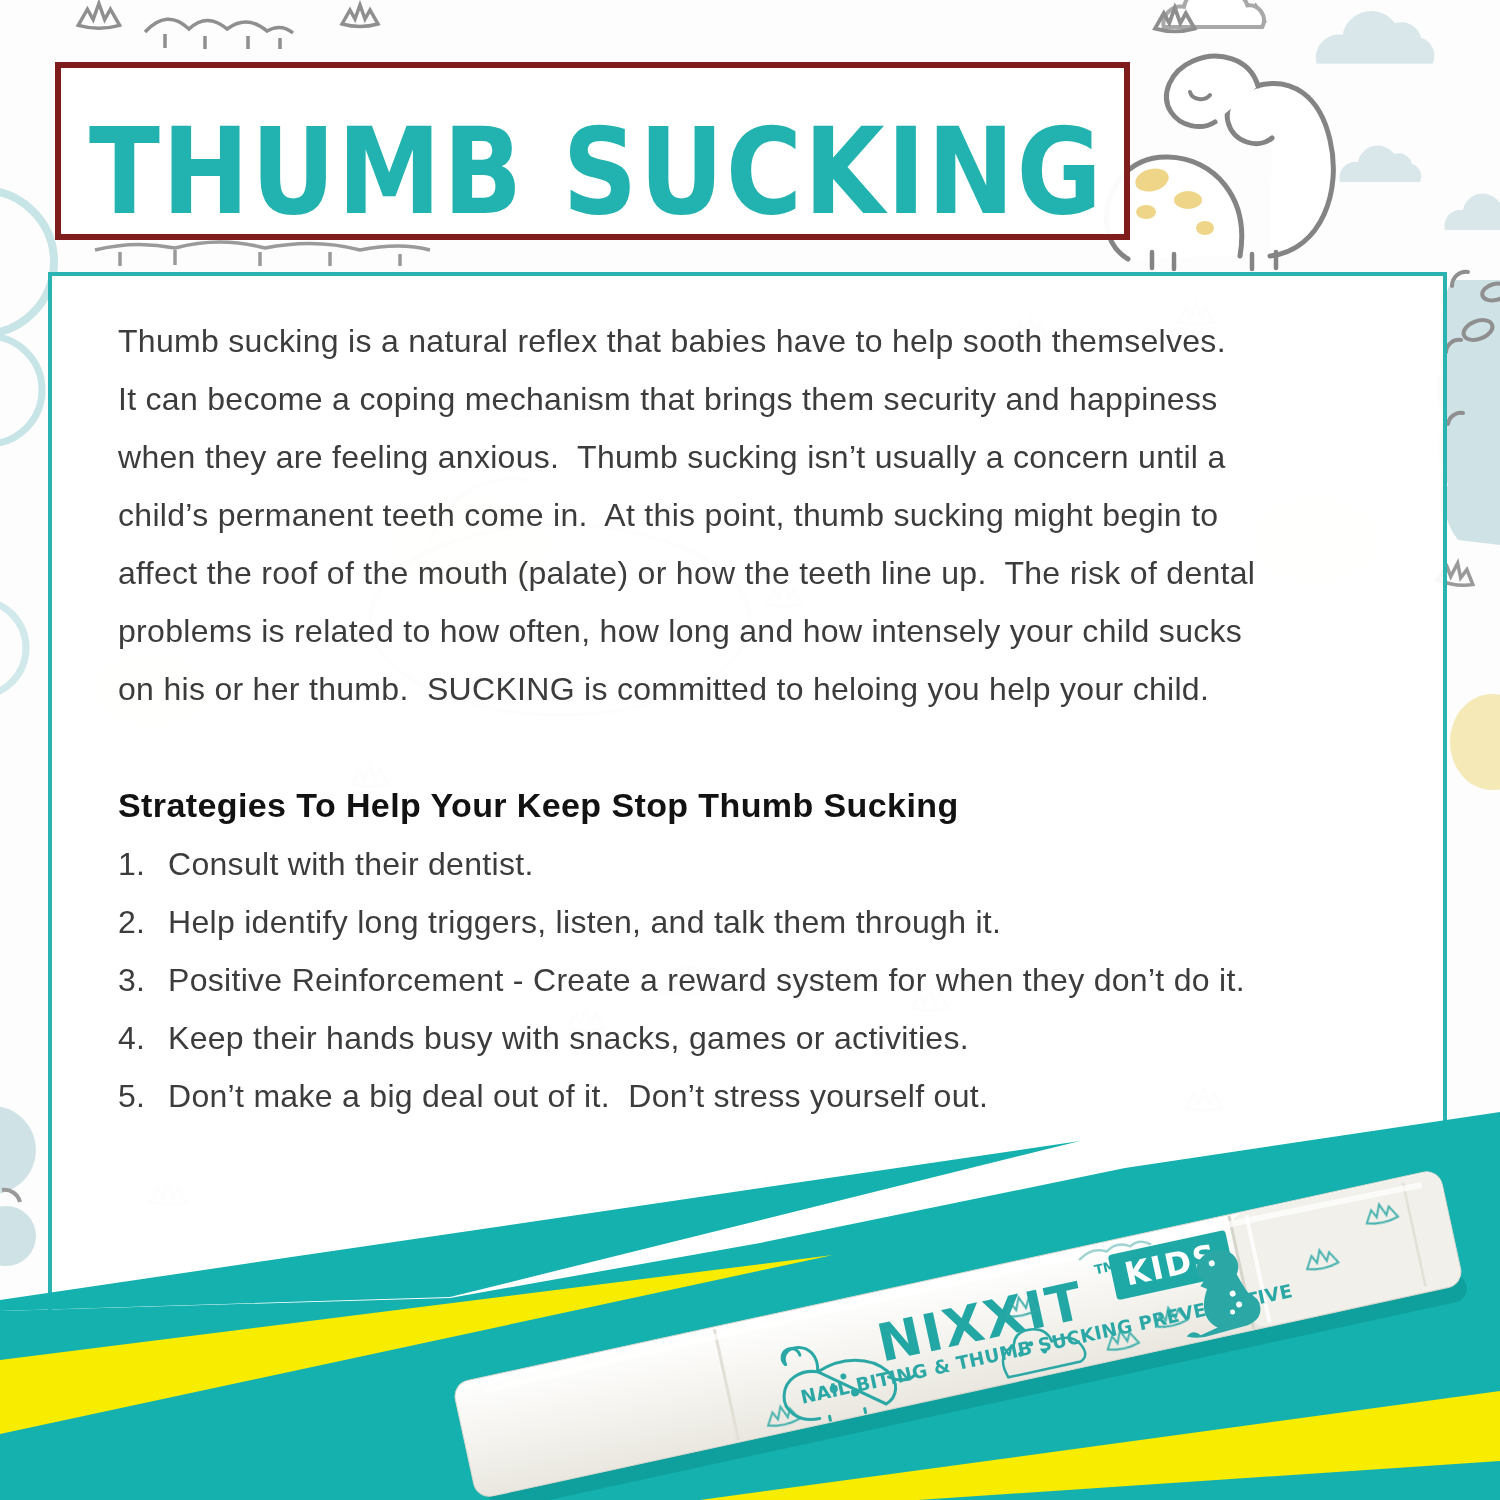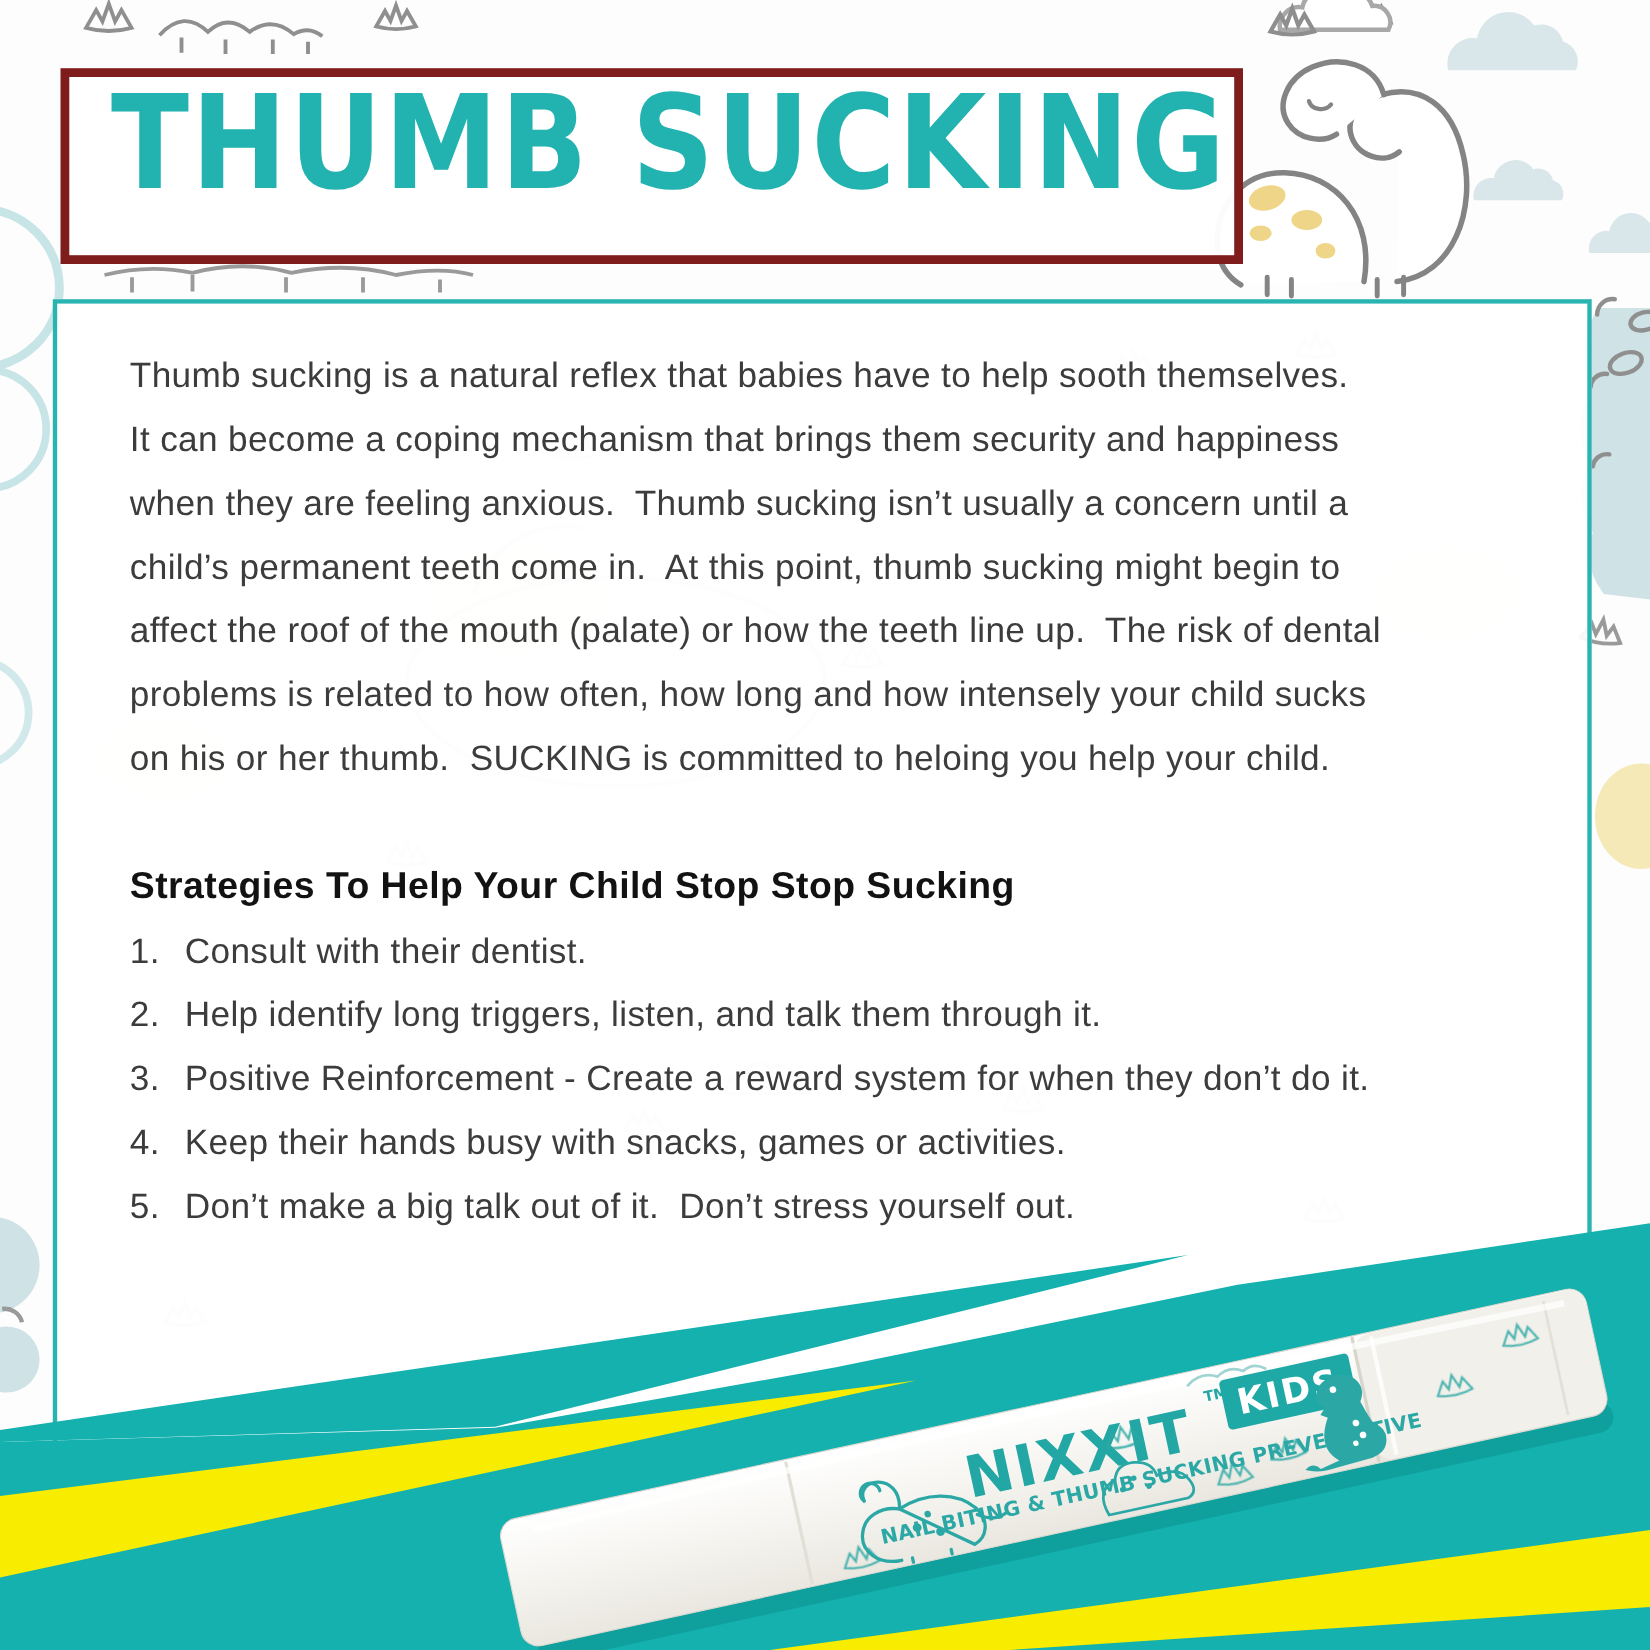--- a/index.html
+++ b/index.html
@@ -6,23 +6,23 @@
   .canvas{
     position:relative;width:1500px;height:1500px;overflow:hidden;
     background:#fdfdfd;font-family:"Liberation Sans",sans-serif;
   }
   svg.layer{position:absolute;left:0;top:0;}
   .bg-layer{z-index:0;}
   .fg-layer{z-index:3;}
 
   .title-box{
     position:absolute;left:55px;top:62px;width:1075px;height:178px;
-    box-sizing:border-box;border:8px solid #7f1d1d;
+    box-sizing:border-box;border:6px solid #7f1d1d;
     background:rgba(255,255,255,.97);
-    display:flex;align-items:flex-start;padding-left:38px;z-index:2;
+    display:flex;align-items:flex-end;padding-left:28px;z-index:2;
   }
   .title-text{
     font-family:"DejaVu Sans",sans-serif;font-weight:800;
     font-size:104px;letter-spacing:2px;color:#22b3b0;
     transform:scaleY(1.14);transform-origin:50% 55%;white-space:nowrap;
   }
 
   .content-box{
     position:absolute;left:48px;top:272px;width:1399px;height:1068px;
     box-sizing:border-box;border:4px solid #2ab4b1;
@@ -144,42 +144,42 @@
     <div>
       <div class="intro-line">Thumb sucking is a natural reflex that babies have to help sooth themselves.</div>
       <div class="intro-line">It can become a coping mechanism that brings them security and happiness</div>
       <div class="intro-line">when they are feeling anxious.  Thumb sucking isn’t usually a concern until a</div>
       <div class="intro-line">child’s permanent teeth come in.  At this point, thumb sucking might begin to</div>
       <div class="intro-line">affect the roof of the mouth (palate) or how the teeth line up.  The risk of dental</div>
       <div class="intro-line">problems is related to how often, how long and how intensely your child sucks</div>
       <div class="intro-line">on his or her thumb.  SUCKING is committed to heloing you help your child.</div>
     </div>
 
-    <div class="strategies-heading">Strategies To Help Your Child Stop Stop Sucking</div>
+    <div class="strategies-heading">Strategies To Help Your Keep Stop Thumb Sucking</div>
 
     <div>
       <div class="strategy-item">
         <span class="strategy-num">1.</span>
         <span class="strategy-text">Consult with their dentist.</span>
       </div>
       <div class="strategy-item">
         <span class="strategy-num">2.</span>
         <span class="strategy-text">Help identify long triggers, listen, and talk them through it.</span>
       </div>
       <div class="strategy-item">
         <span class="strategy-num">3.</span>
         <span class="strategy-text">Positive Reinforcement - Create a reward system for when they don’t do it.</span>
       </div>
       <div class="strategy-item">
         <span class="strategy-num">4.</span>
         <span class="strategy-text">Keep their hands busy with snacks, games or activities.</span>
       </div>
       <div class="strategy-item">
         <span class="strategy-num">5.</span>
-        <span class="strategy-text">Don’t make a big talk out of it.  Don’t stress yourself out.</span>
+        <span class="strategy-text">Don’t make a big deal out of it.  Don’t stress yourself out.</span>
       </div>
     </div>
   </div>
 
   <svg class="layer fg-layer" width="1500" height="1500" viewBox="0 0 1500 1500">
     <defs>
       <linearGradient id="penGrad" x1="0" y1="0" x2="0" y2="1">
         <stop offset="0" stop-color="#ffffff"></stop>
         <stop offset="0.45" stop-color="#f6f5f1"></stop>
         <stop offset="1" stop-color="#e9e7df"></stop>

